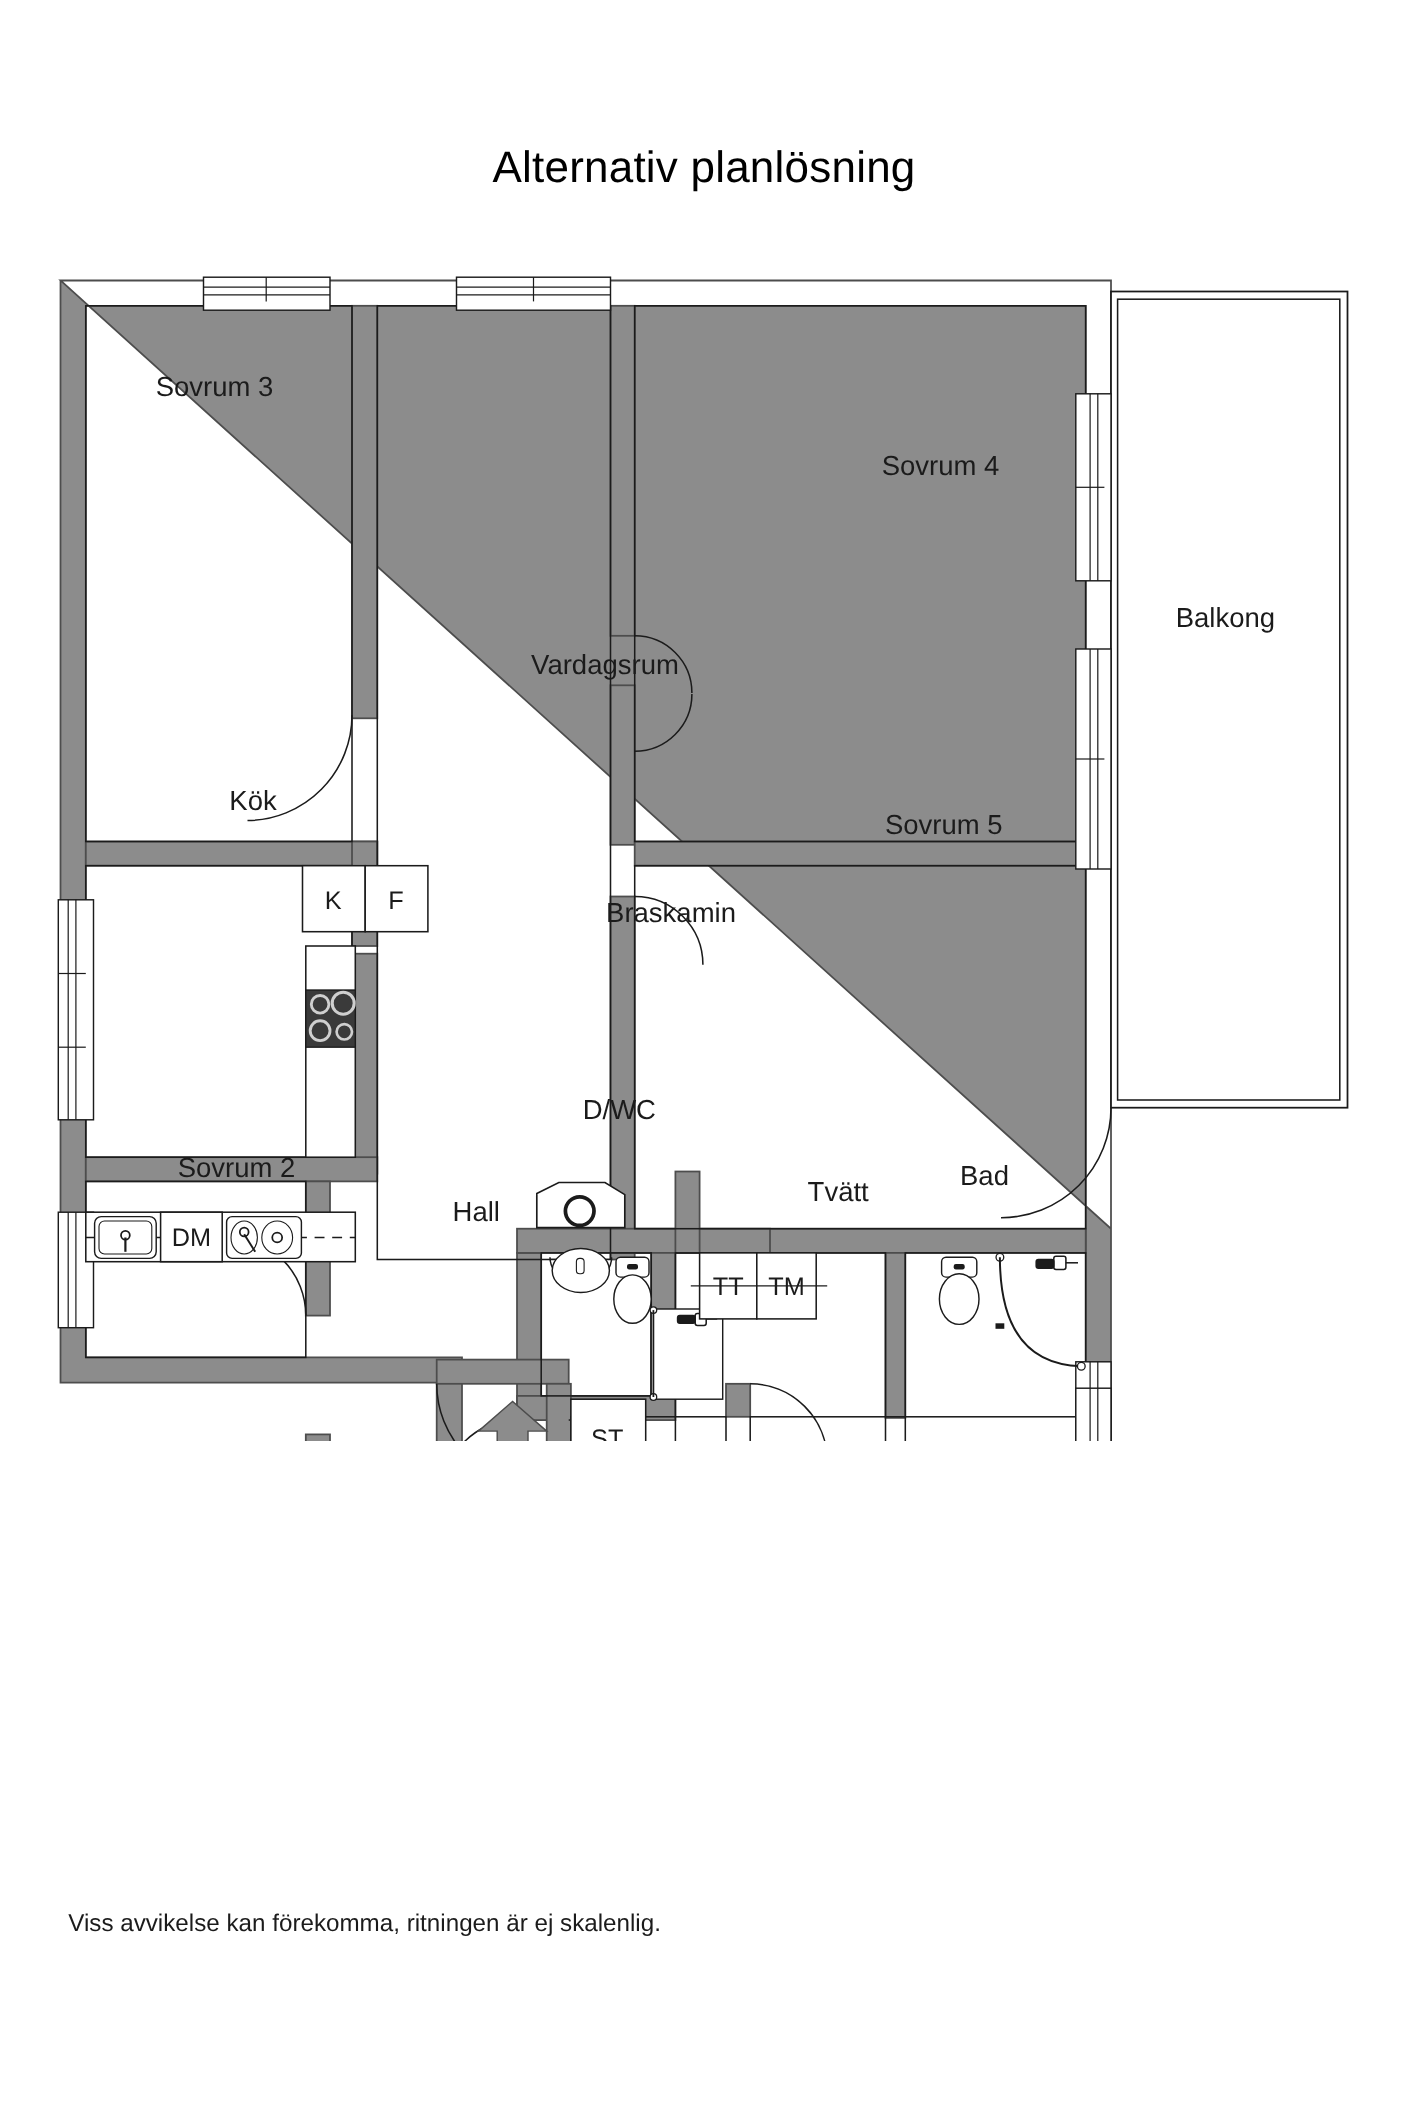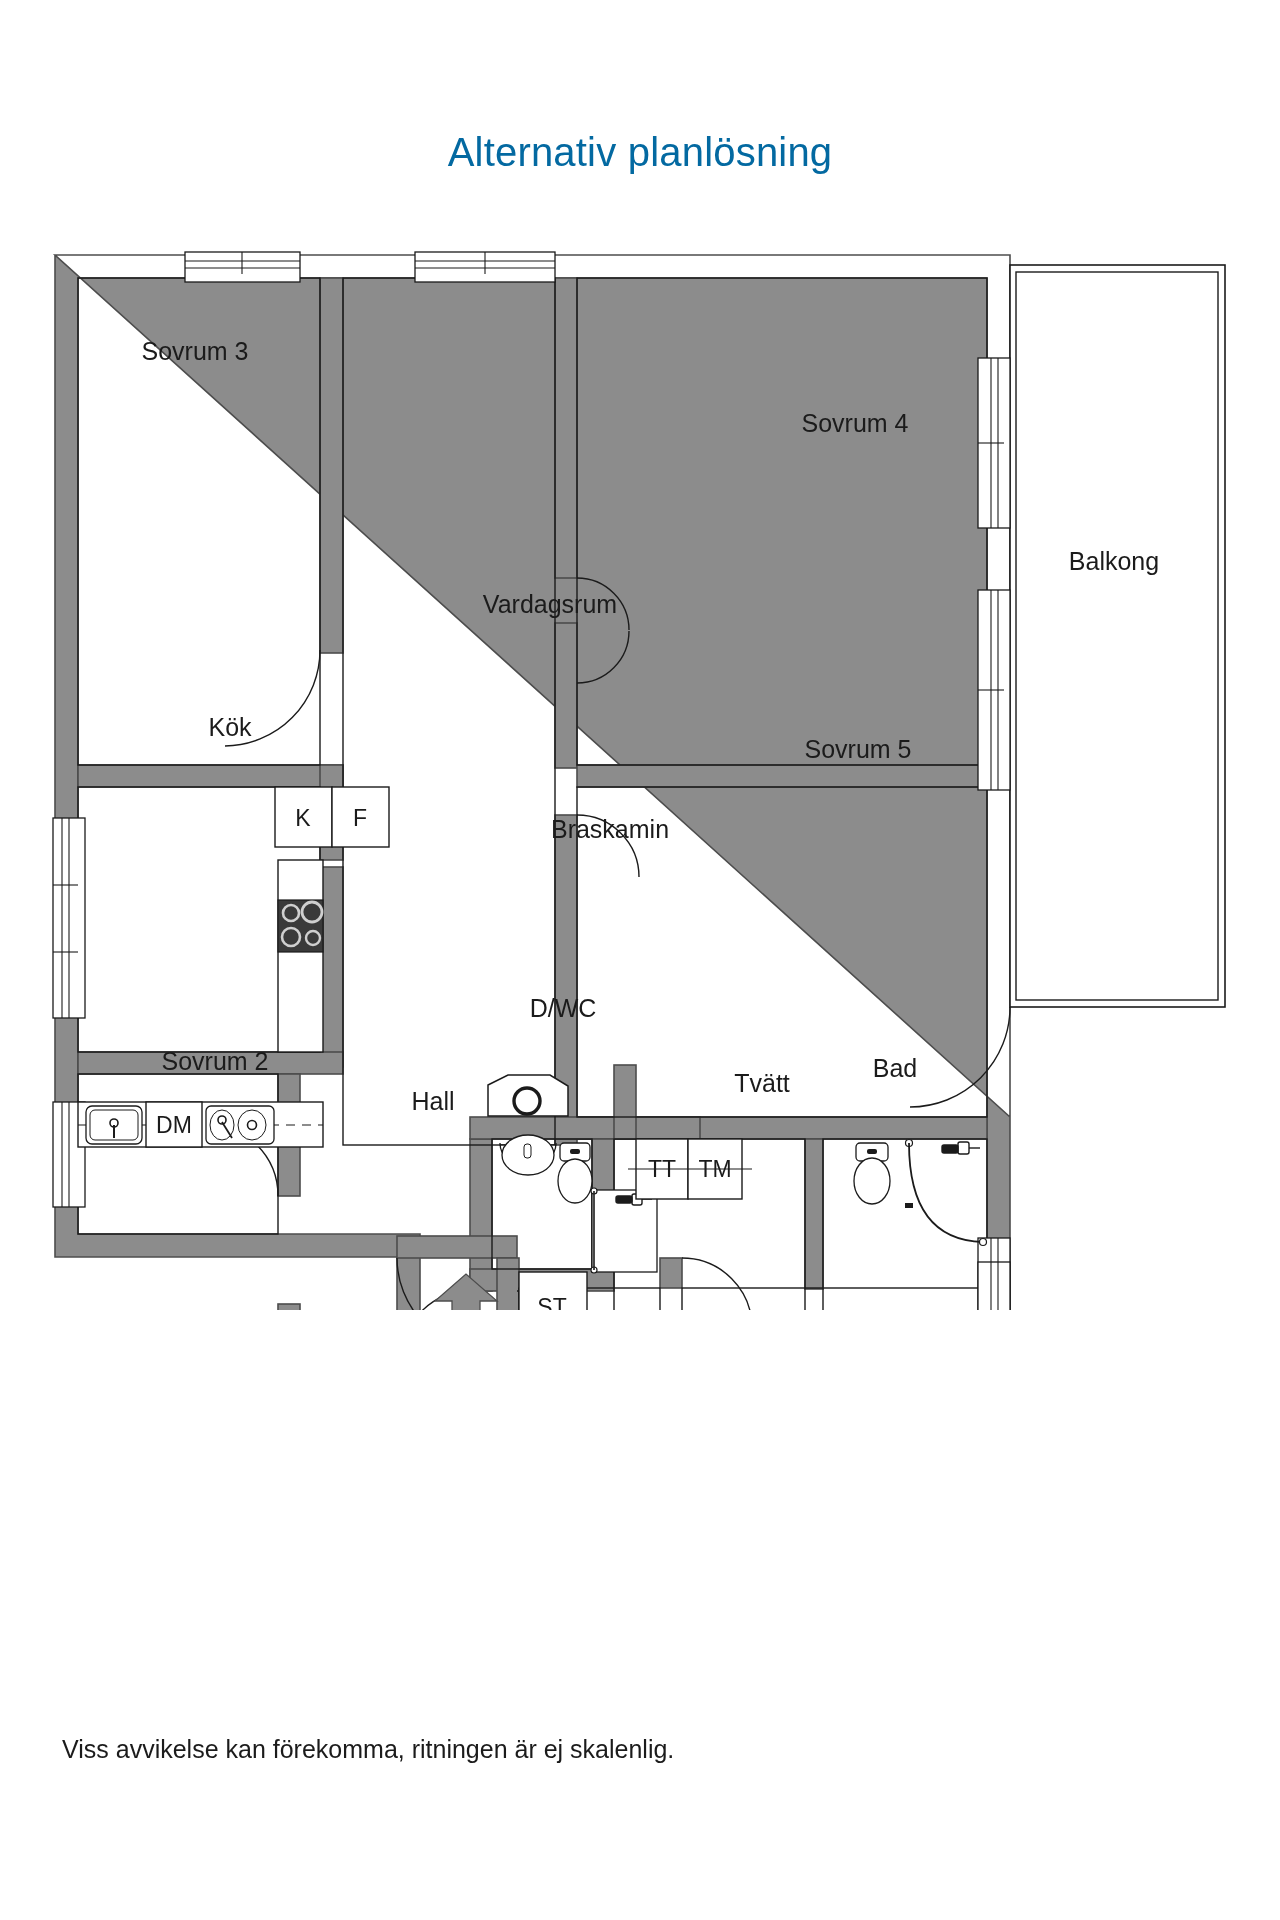--- a/index.html
+++ b/index.html
@@ -15,35 +15,35 @@
     overflow: hidden;
   }
   #page-title {
     position: absolute;
     top: 130px;
     left: 0;
     width: 1280px;
     text-align: center;
     font-size: 40px;
     font-weight: 400;
-    color: #0369a1;
+    color: #000000;
     letter-spacing: 0.2px;
   }
   #plan-wrap {
     position: absolute;
     top: 230px;
     left: 0;
     width: 1172px;
     height: 1080px;
   }
   #footer-note {
     position: absolute;
     left: 62px;
     top: 1735px;
-    font-size: 25px;
+    font-size: 22px;
     color: #1b1b1b;
   }
   svg { display: block; }
   .roomlabel {
     font-family: "Liberation Sans", sans-serif;
     font-size: 25px;
     fill: #1b1b1b;
   }
   .smalllabel {
     font-family: "Liberation Sans", sans-serif;

